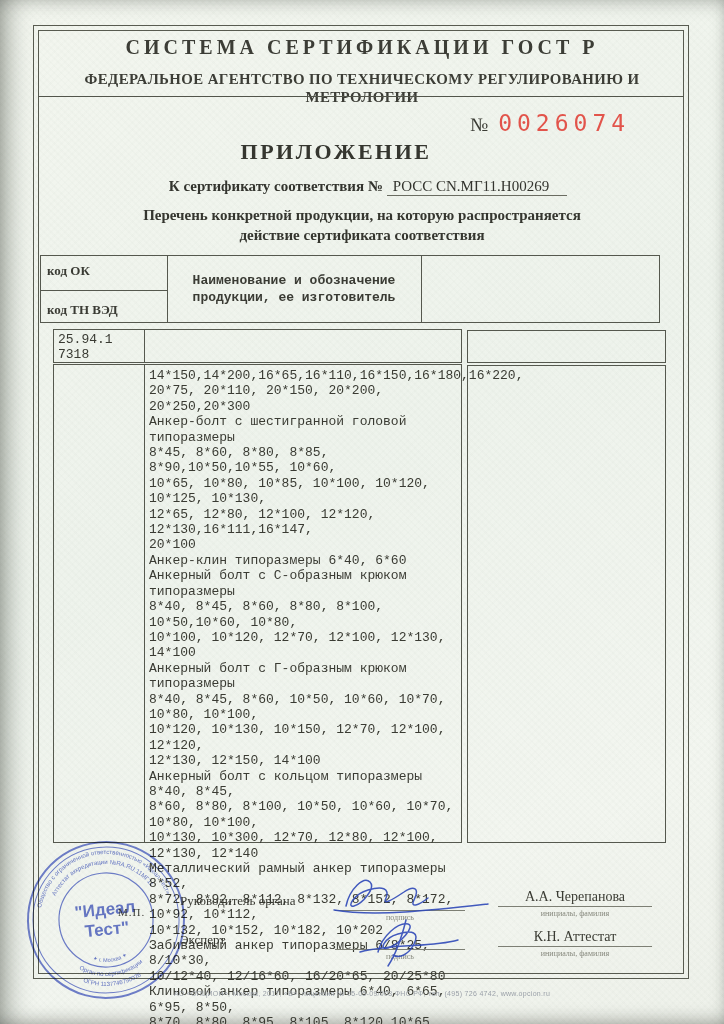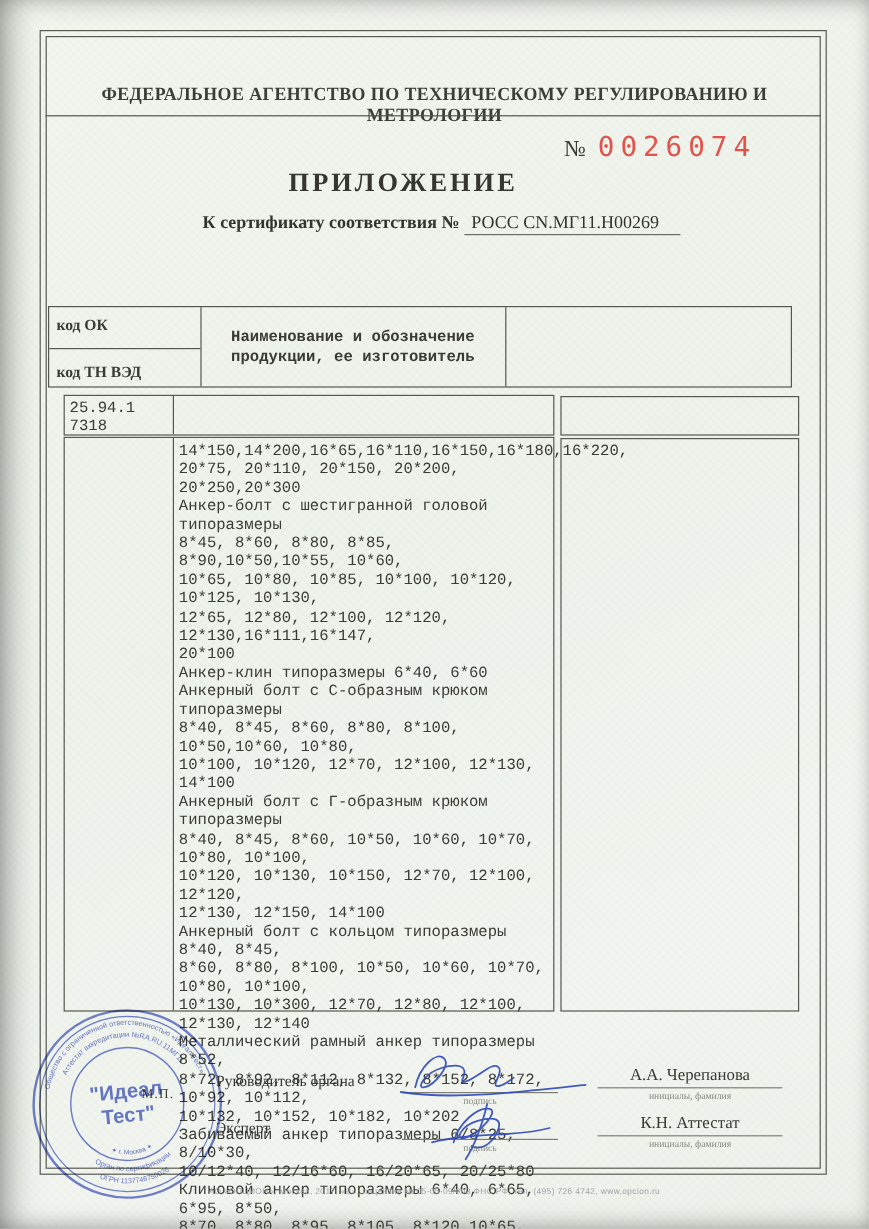--- a/index.html
+++ b/index.html
@@ -57,32 +57,35 @@
 </style>
 </head>
 <body>
 
 <div id="page">
 
   <div class="abs frame-outer">
     <div class="frame-inner"></div>
   </div>
 
+  <div class="abs hdr-title center">СИСТЕМА СЕРТИФИКАЦИИ ГОСТ Р</div>
   <div class="abs hdr-sub center">ФЕДЕРАЛЬНОЕ АГЕНТСТВО ПО ТЕХНИЧЕСКОМУ РЕГУЛИРОВАНИЮ И МЕТРОЛОГИИ</div>
   <div class="abs hdr-rule"></div>
 
   <div class="abs form-no">
     <span class="no-sign">№</span><span class="no-digits">0026074</span>
   </div>
 
   <div class="abs doc-title center">ПРИЛОЖЕНИЕ</div>
   <div class="abs cert-line center">
     <span class="cert-label">К сертификату соответствия №</span>
     <span class="cert-num">РОСС CN.МГ11.Н00269</span>
   </div>
+  <div class="abs desc center">Перечень конкретной продукции,  на которую распространяется
+действие сертификата соответствия</div>
 
   <div class="abs box" style="left:40px;top:255px;width:620px;height:68px;">
     <div class="vline" style="left:126px;"></div>
     <div class="vline" style="left:380px;"></div>
     <div class="hline" style="top:34px;width:126px;"></div>
     <div class="abs th" style="left:6px;top:6px;">код ОК</div>
     <div class="abs th" style="left:6px;top:45px;">код ТН ВЭД</div>
     <div class="abs th center pre" style="left:126px;top:16px;width:254px;">Наименование и обозначение
 продукции, ее изготовитель</div>
   </div>

